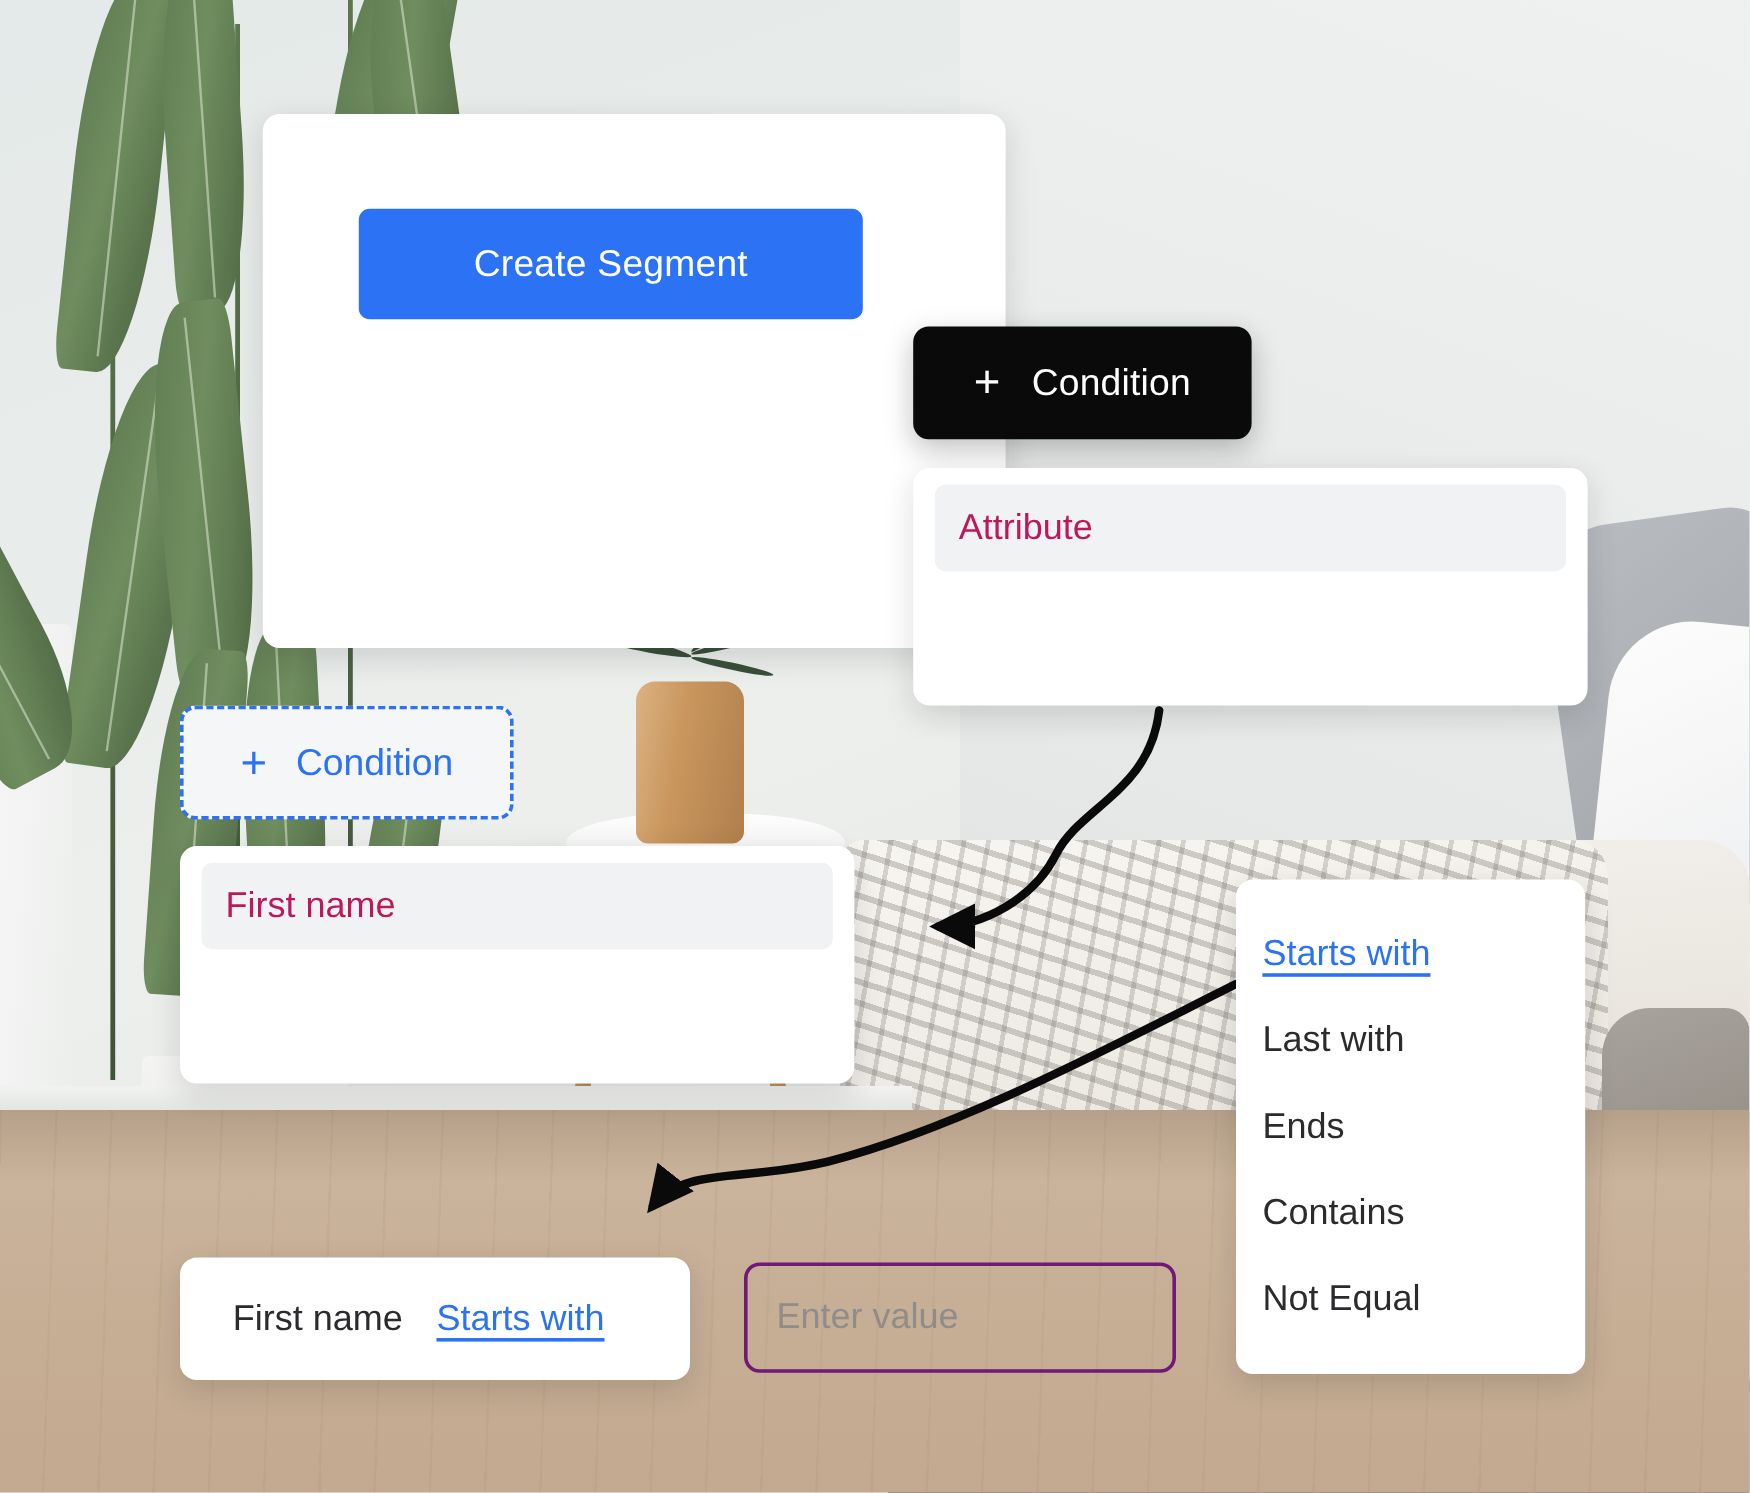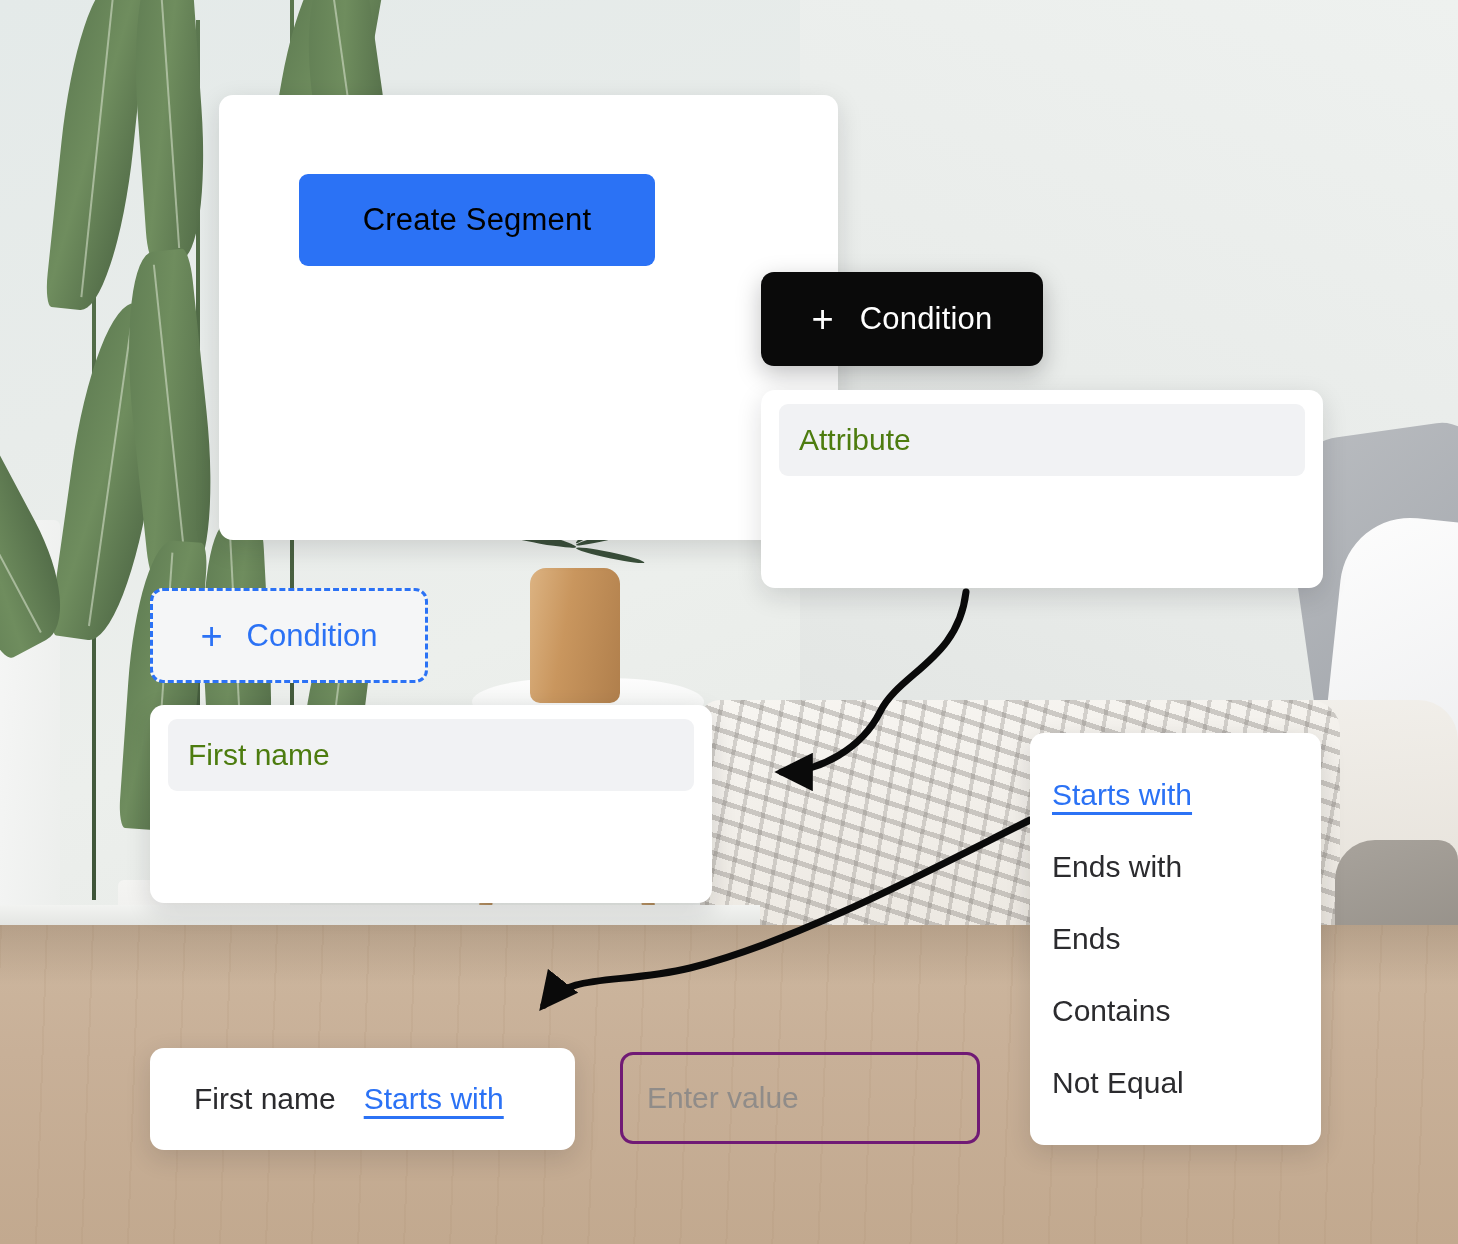--- a/index.html
+++ b/index.html
@@ -163,23 +163,23 @@
     position: absolute;
     background: #ffffff;
     border-radius: 14px;
     box-shadow: 0 8px 26px rgba(20,24,30,.14);
   }
 
   
   #create-panel { left: 219px; top: 95px; width: 619px; height: 445px; }
   #create-segment-button {
     position: absolute; left: 80px; top: 79px;
-    width: 356px; height: 92px;
+    width: 420px; height: 92px;
     background: #2b72f5;
-    color: #000000;
+    color: #ffffff;
     border: none;
     border-radius: 9px;
     font-family: "Liberation Sans", sans-serif;
     font-size: 31px;
     letter-spacing: .2px;
     cursor: pointer;
   }
 
   
   #condition-pill {
@@ -195,21 +195,21 @@
   #condition-pill .lbl  { color:#fff; font-size: 31px; letter-spacing: .2px; }
 
   
   #attr-type-menu { left: 761px; top: 390px; width: 562px; height: 198px; padding: 14px 18px; }
   .menu-item {
     display: flex; align-items: center;
     height: 72px;
     padding: 0 20px;
     border-radius: 9px;
     font-size: 30px;
-    color: #4d7c0f;
+    color: #be185d;
     cursor: pointer;
   }
   .menu-item.selected { background: #f1f2f4; }
 
   
   #condition-dashed {
     position: absolute; left: 150px; top: 588px;
     width: 278px; height: 95px;
     background: #f5f6f7;
     border: 3px dashed #2b72f5;
@@ -366,21 +366,21 @@
     <div class="menu-item selected">
       <span>First name</span>
     </div>
   </div>
 
   <div class="card" id="operator-menu">
     <div class="op-item active">
       <span>Starts with</span>
     </div>
     <div class="op-item">
-      <span>Ends with</span>
+      <span>Last with</span>
     </div>
     <div class="op-item">
       <span>Ends</span>
     </div>
     <div class="op-item">
       <span>Contains</span>
     </div>
     <div class="op-item">
       <span>Not Equal</span>
     </div>

